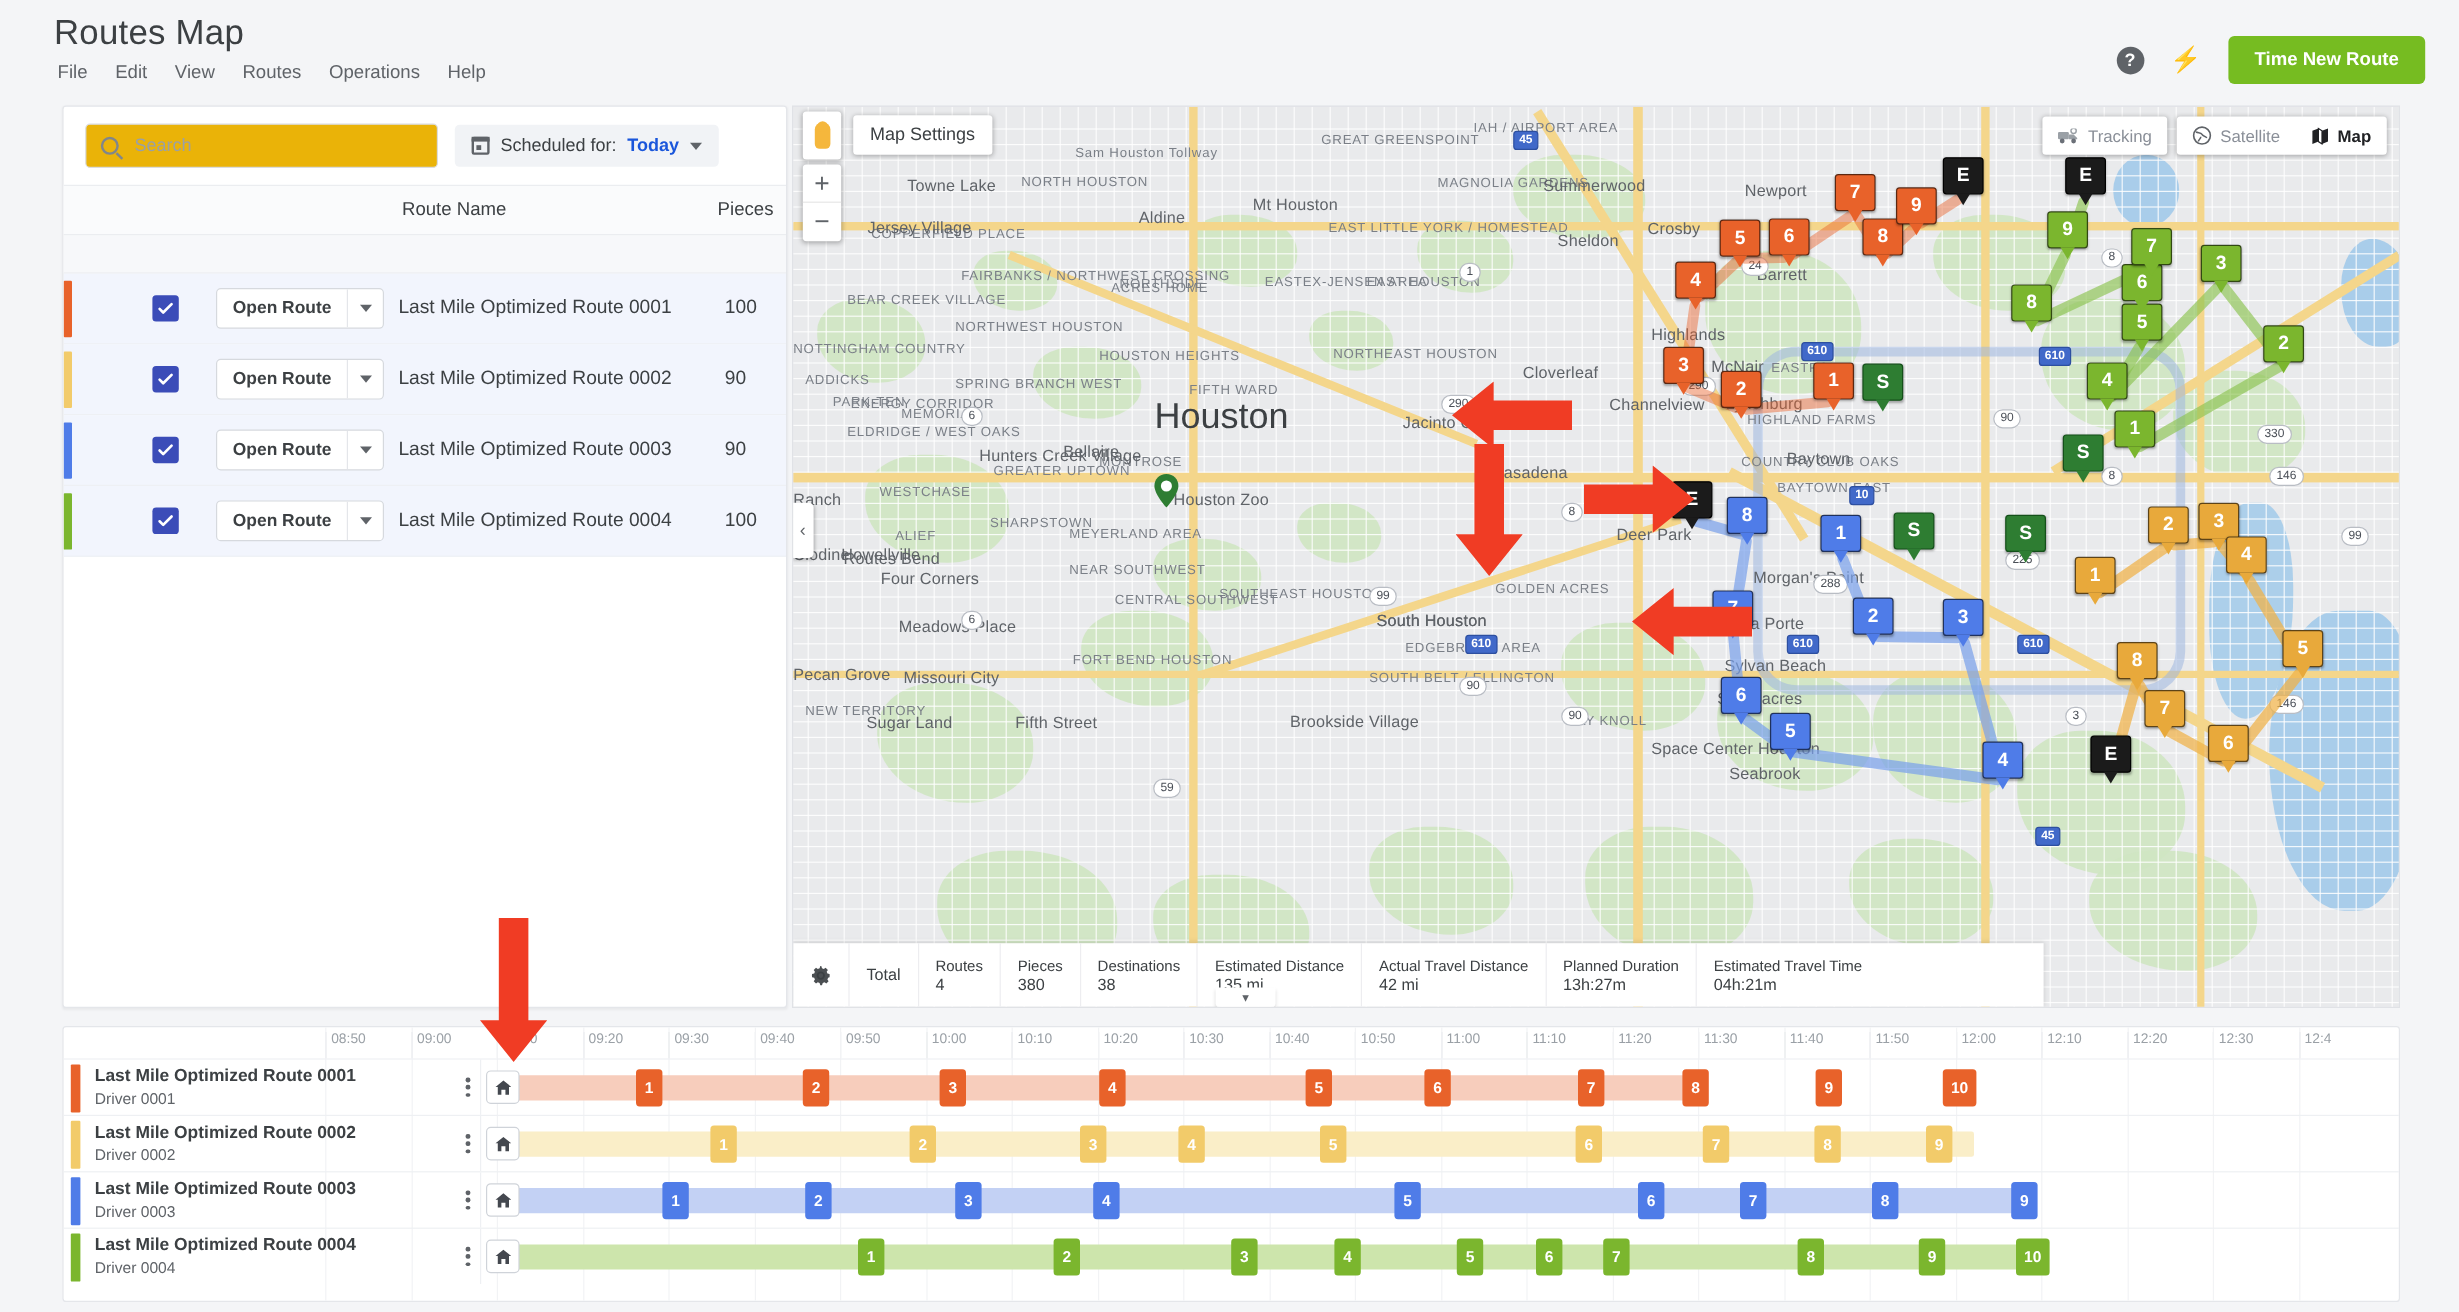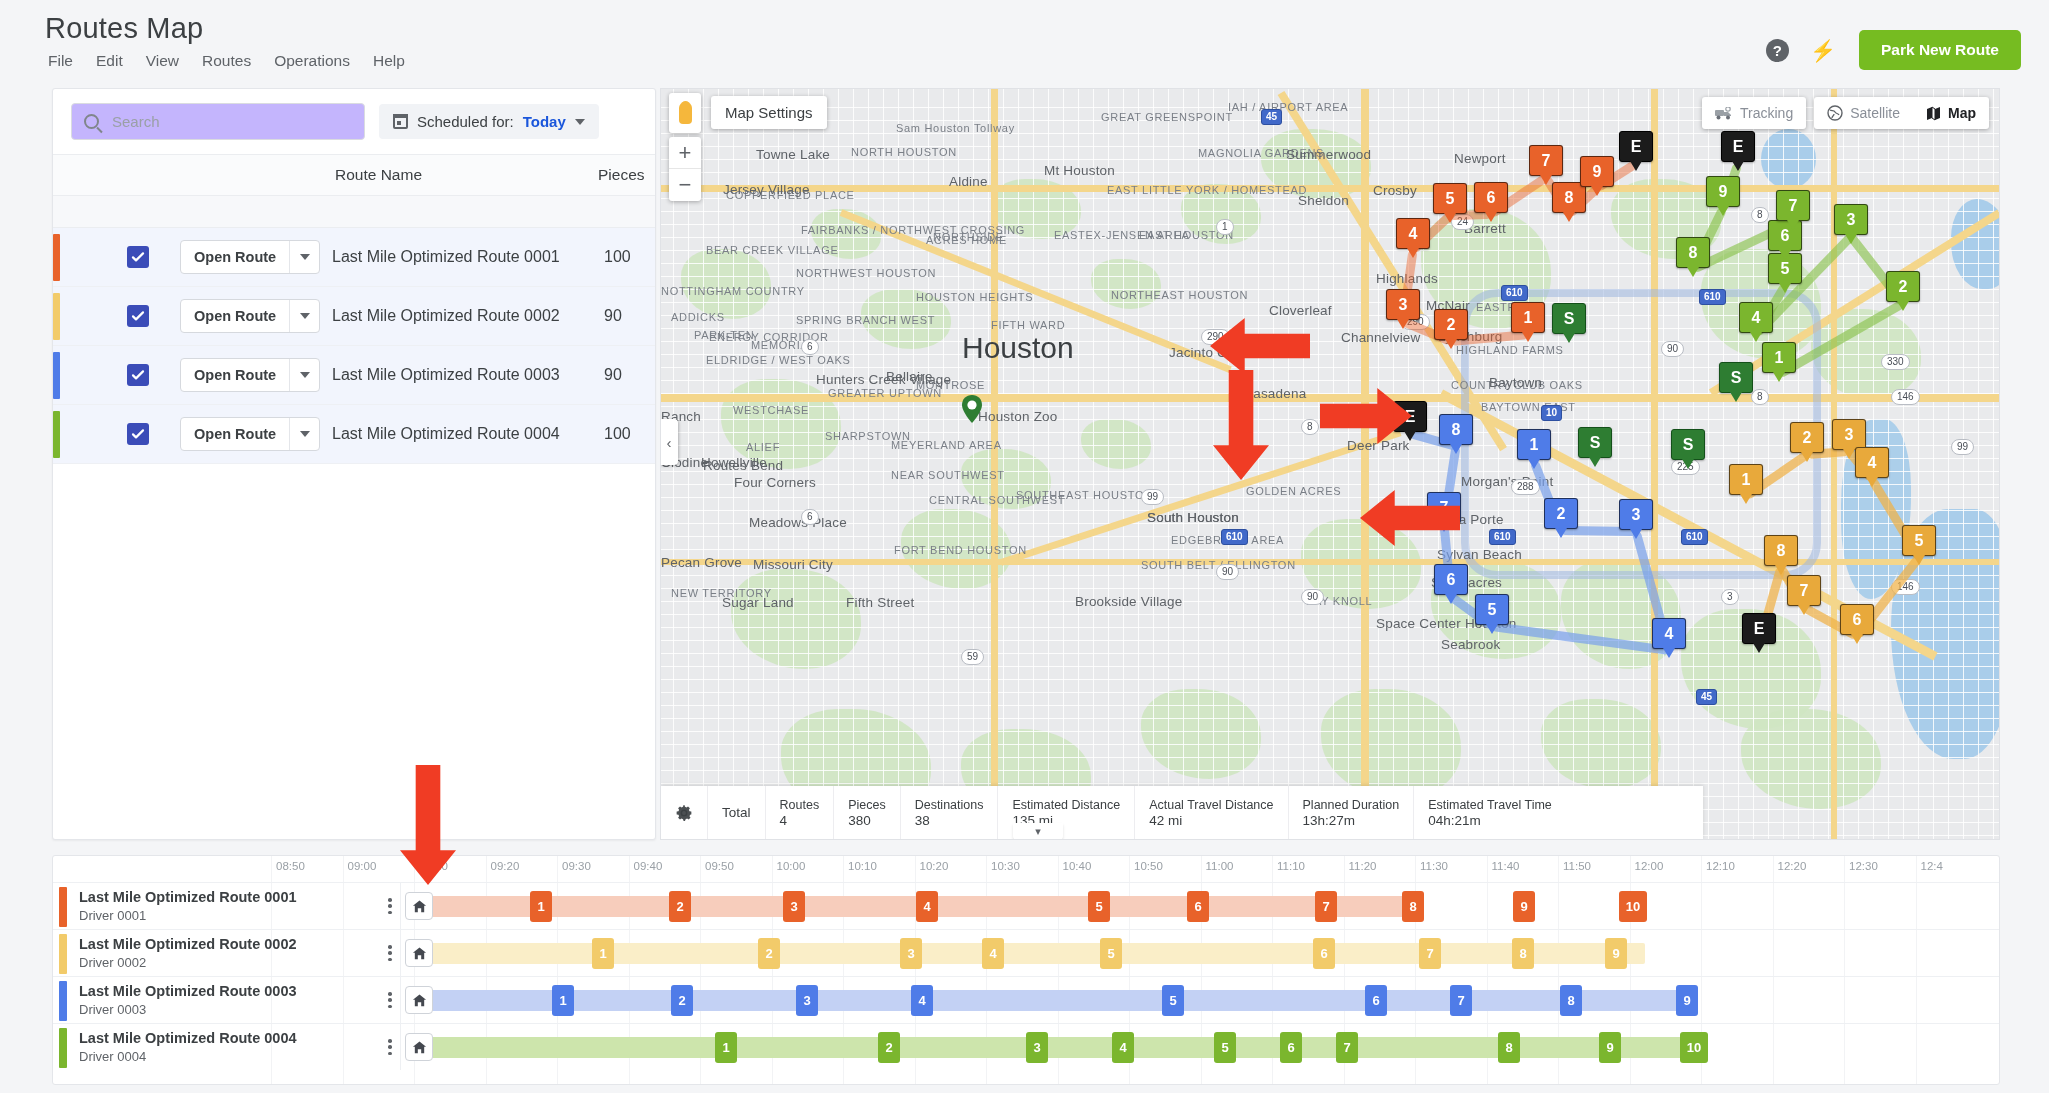--- a/index.html
+++ b/index.html
@@ -36,21 +36,21 @@
   
   #left-panel {
     position: absolute; left: 52px; top: 88px; width: 604px; height: 752px;
     background: #fff; border: 1px solid #e4e6ea; border-radius: 3px;
     box-shadow: 0 1px 2px rgba(0,0,0,.05);
     display: flex; flex-direction: column;
   }
   #panel-toolbar { height: 65px; display: flex; align-items: center; padding: 0 18px; gap: 14px; }
   #search-box {
     position: relative; width: 294px; height: 37px;
-    border: 1px solid #dadce0; border-radius: 4px; background: #c4b5fd;
+    border: 1px solid #dadce0; border-radius: 4px; background: #eab308;
     display: flex; align-items: center;
   }
   #search-box .s-icon {
     position: absolute; left: 12px; width: 15px; height: 15px;
     border: 2px solid #80868b; border-radius: 50%;
   }
   #search-box .s-icon::after {
     content: ''; position: absolute; right: -6px; bottom: -4px;
     width: 7px; height: 2px; background: #80868b; transform: rotate(45deg);
   }
@@ -278,21 +278,21 @@
       <span class="menu-item">File</span>
       <span class="menu-item">Edit</span>
       <span class="menu-item">View</span>
       <span class="menu-item">Routes</span>
       <span class="menu-item">Operations</span>
       <span class="menu-item">Help</span>
     </div>
     <div id="header-actions">
       <div class="help-icon">?</div>
       <div class="bolt-icon">⚡</div>
-      <button id="plan-new-route">Park New Route</button>
+      <button id="plan-new-route">Time New Route</button>
     </div>
   </div>
 
   <div id="left-panel">
     <div id="panel-toolbar">
       <div id="search-box">
         <span class="s-icon"></span>
         <input id="search-input" type="text" placeholder="Search" style="">
       </div>
       <div id="sched-btn">

